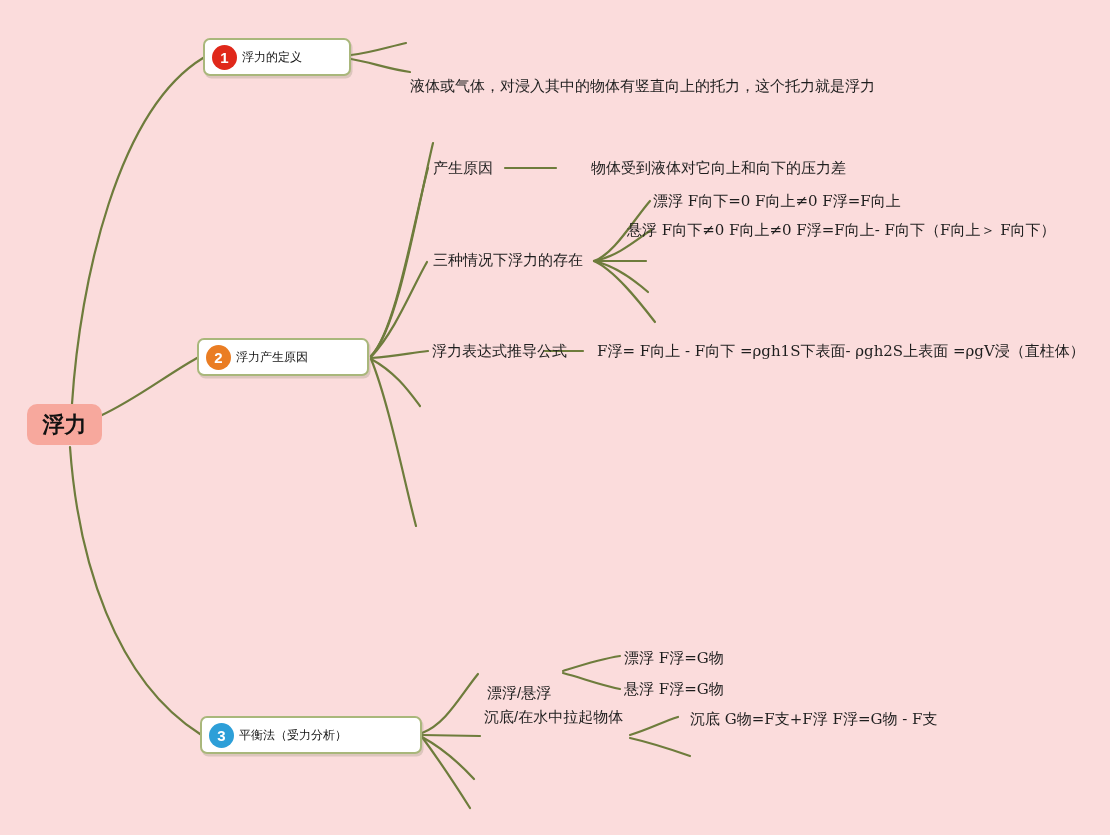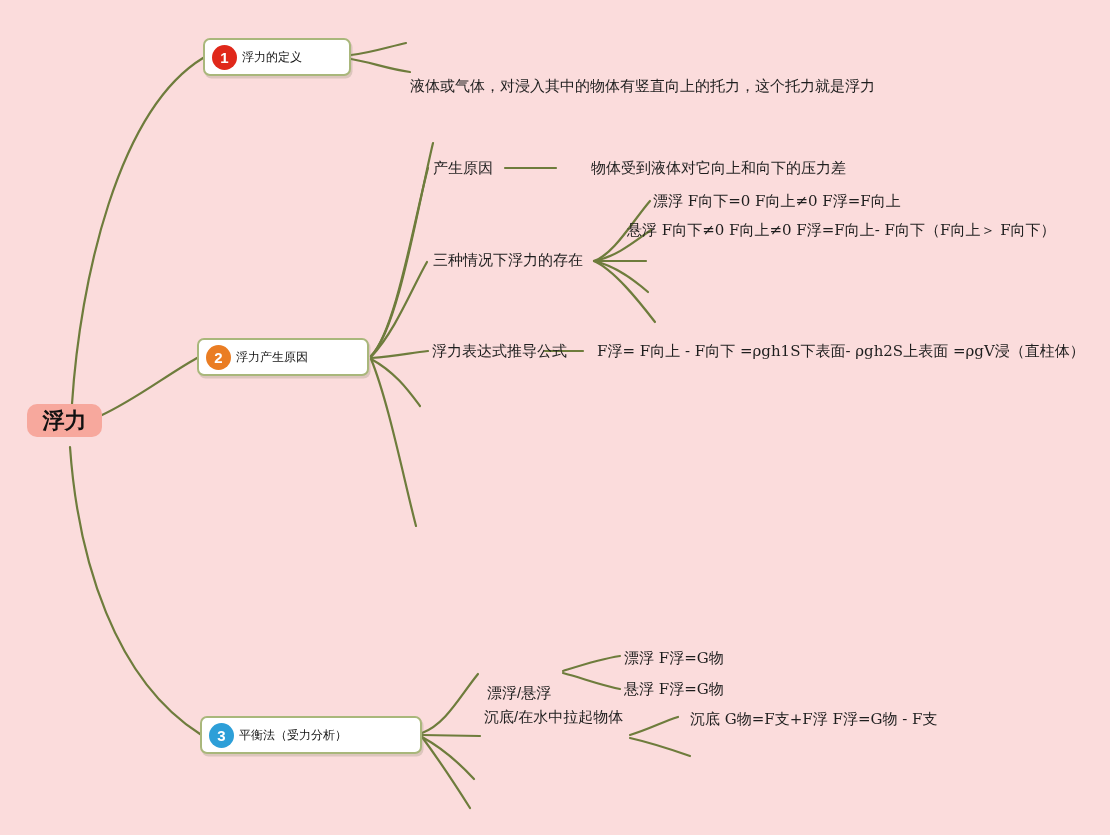--- a/index.html
+++ b/index.html
@@ -17,21 +17,21 @@
     background:#ffffff;border:2px solid #a9b77b;border-radius:7px;
     height:38px;padding:0 10px 0 7px;box-sizing:border-box;
     box-shadow:1.5px 2.5px 0 rgba(140,140,110,.28);
   }
   .badge{
     width:25px;height:25px;border-radius:50%;color:#fff;font-size:15px;font-weight:bold;
     display:flex;align-items:center;justify-content:center;flex:0 0 25px;line-height:1;
   }
   .node-title{font-size:12px;color:#151515;white-space:nowrap;}
   .root{
-    position:absolute;left:27px;top:404px;width:75px;height:33px;
+    position:absolute;left:27px;top:404px;width:75px;height:41px;
     background:#f7a89d;border-radius:10px;
     display:flex;align-items:center;justify-content:center;
     font-size:22px;font-weight:bold;color:#111;
   }
 </style>
 </head>
 <body>
 
 <div class="canvas">
 

